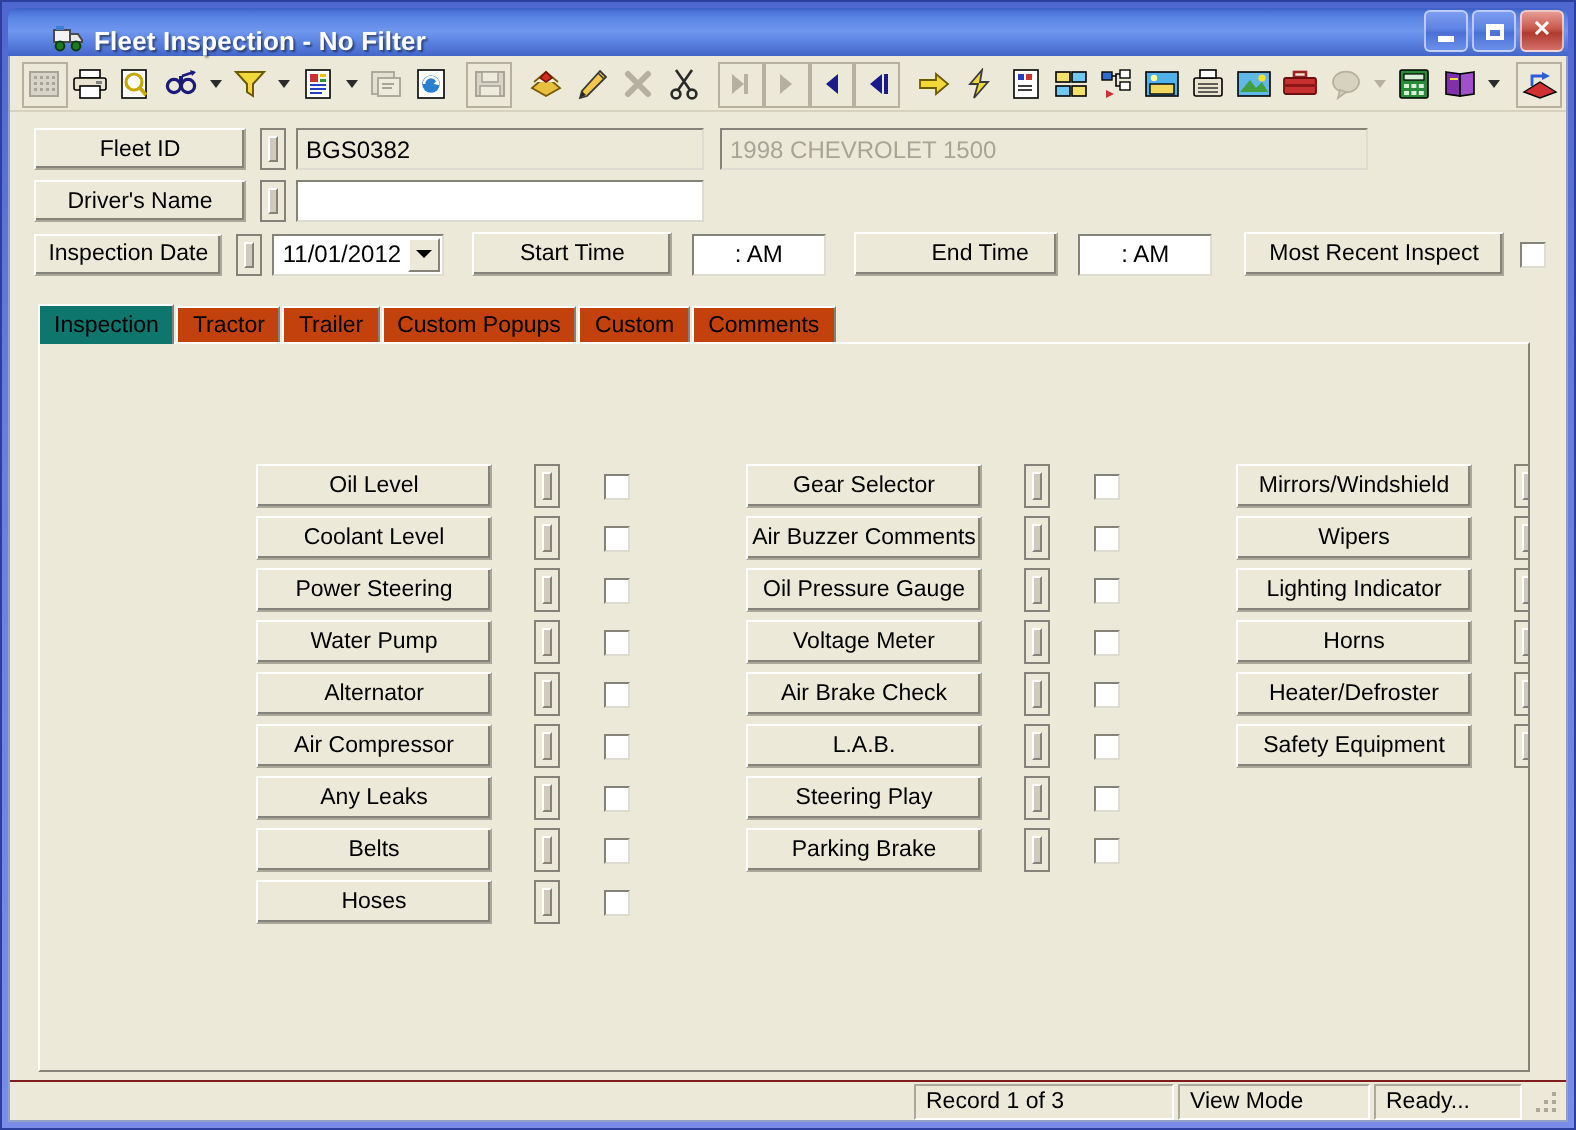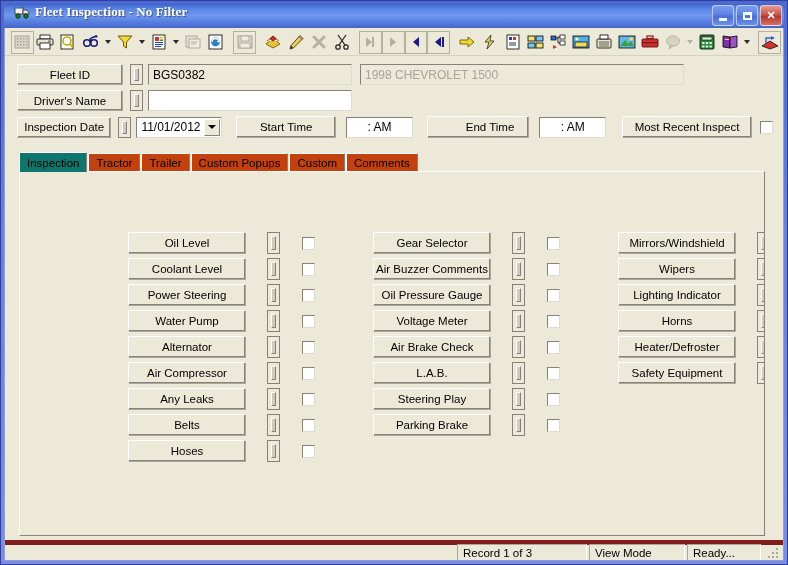--- a/index.html
+++ b/index.html
@@ -19,25 +19,24 @@
     padding: 3px;
     display: flex; flex-direction: column;
   }
 
   
   #titlebar {
     height: 24px; flex: 0 0 24px;
     background: linear-gradient(to bottom,
       #3c5fc4 0%, #4a74d8 8%, #5c86e6 22%,
       #6f97ee 48%, #5b83e2 70%, #4e72d4 88%, #4166c8 100%);
-    display: flex; align-items: flex-start;
+    display: flex; align-items: flex-end;
     border-radius: 5px 5px 0 0;
-    padding-left: 9px;
+    padding-left: 21px;
     position: relative;
-    font-family: Liberation Serif, serif;
   }
   #title-icon { width: 18px; height: 17px; position: relative; flex: 0 0 18px; margin-right: 4px; }
   .title-text {
     color: #ffffff; font-size: 13px; font-weight: bold;
     text-shadow: 1px 1px 1px rgba(0,0,0,0.45);
     letter-spacing: 0.1px; white-space: nowrap;
   }
   #win-buttons { position: absolute; right: 2px; top: 1px; display: flex; gap: 2px; }
   .wbtn {
     width: 22px; height: 21px; border-radius: 3px;
@@ -222,21 +221,21 @@
     border-top-color: #fff; border-left-color: #fff;
   }
   .ichk { margin-left: 6px; }
 
   
   #statusbar {
     height: 20px; flex: 0 0 20px;
     background: #ece9d8;
     display: flex; align-items: center; justify-content: flex-end;
     padding: 0 2px 0 12px; margin-top: 4px;
-    border-top: 5px solid #7f1d1d;
+    border-top: 1px solid #7f1d1d;
   }
   .spanel {
     height: 18px; margin-right: 2px;
     border: 1px solid #aca899;
     border-right-color: #fff; border-bottom-color: #fff;
     font-size: 11.5px; color: #000;
     display: flex; align-items: center; padding: 0 5px;
     background: #ece9d8; white-space: nowrap;
   }
   #grip { width: 16px; height: 16px; position: relative; margin-left: 2px; }

